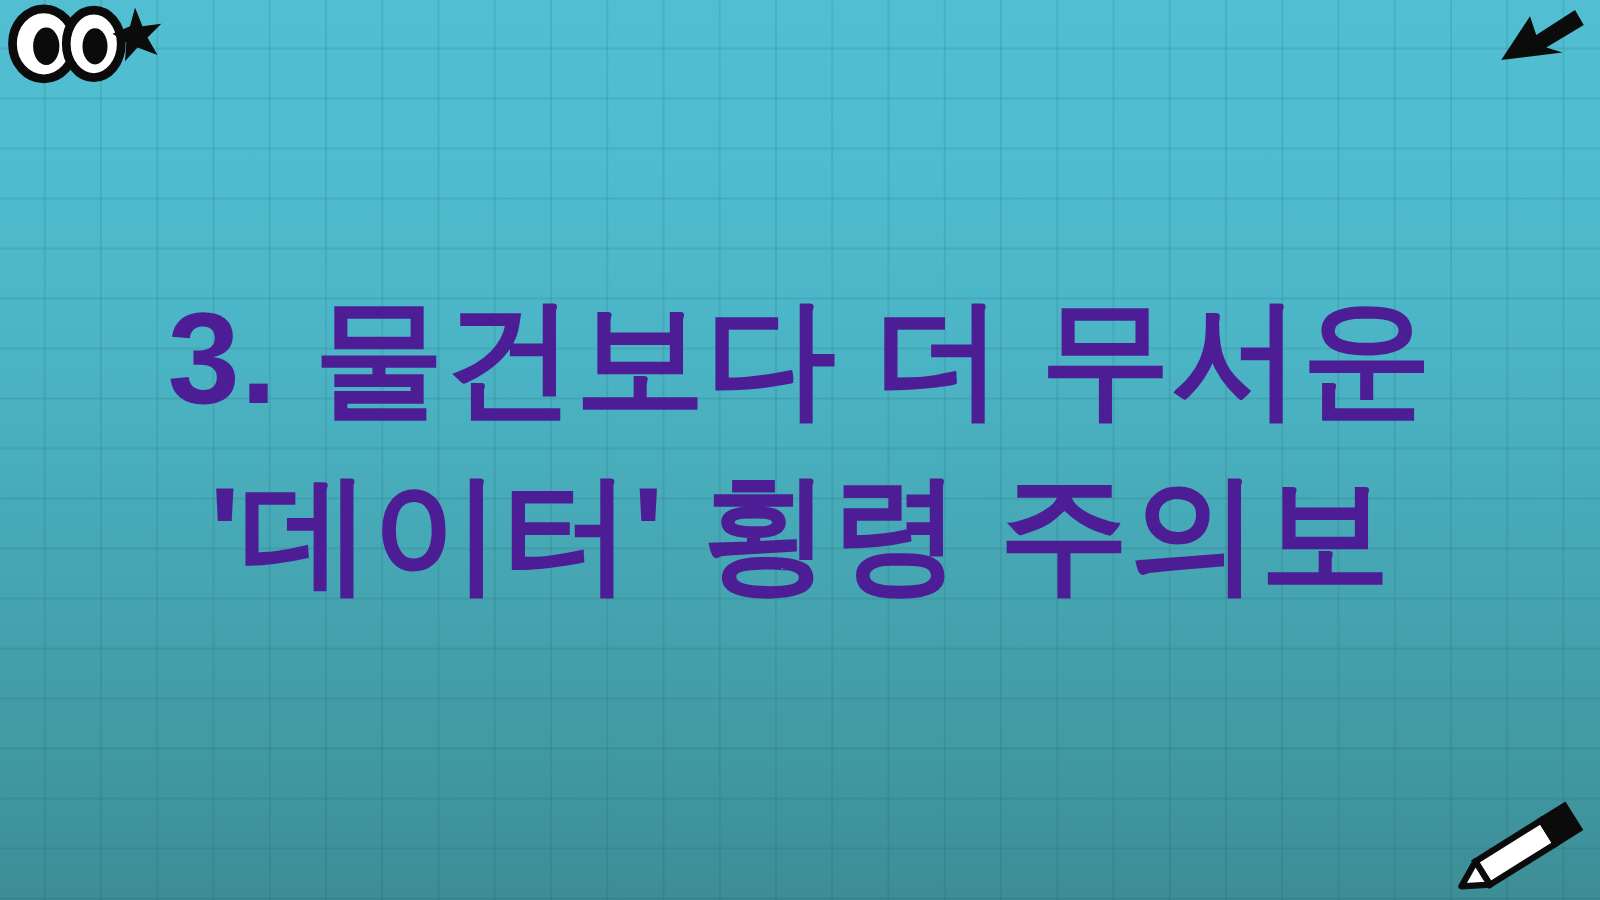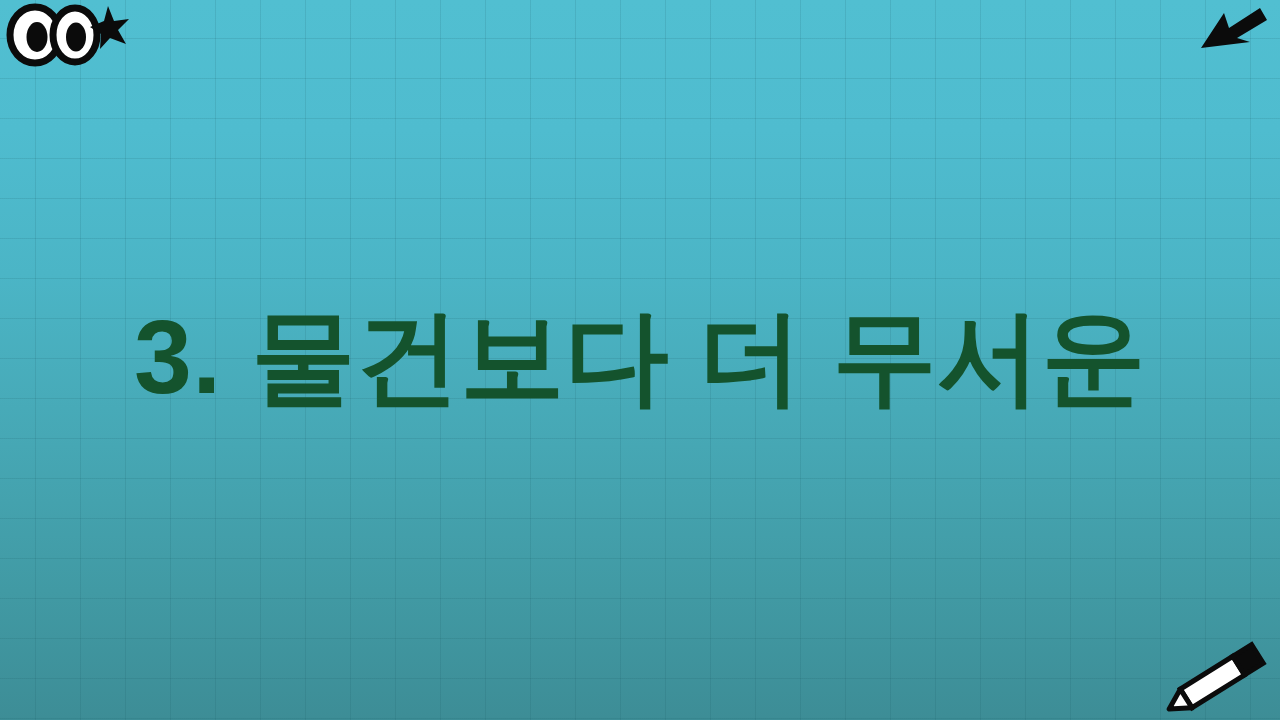--- a/index.html
+++ b/index.html
@@ -53,21 +53,21 @@
     top: 212px;
     height: 290px;
     display: flex;
     flex-direction: column;
     align-items: center;
     justify-content: center;
     padding: 0 60px;
     box-sizing: border-box;
   }
   .title-line {
-    color: #14532d;
+    color: #4c1d95;
     font-family: "Liberation Sans", "DejaVu Sans", sans-serif;
     font-weight: 700;
     font-size: 104px;
     line-height: 140px;
     letter-spacing: 0.5px;
     white-space: nowrap;
     text-align: right;
   }
 
   
@@ -128,15 +128,16 @@
       <g transform="rotate(-32 59 40)">
         <rect x="22" y="30" width="62" height="22" fill="#ffffff" stroke="#0b0b0b" stroke-width="5"></rect>
         <path d="M22 30 L2 41 L22 52 Z" fill="#ffffff" stroke="#0b0b0b" stroke-width="5" stroke-linejoin="round"></path>
         <rect x="84" y="30" width="22" height="22" fill="#0b0b0b" stroke="#0b0b0b" stroke-width="5"></rect>
       </g>
     </svg>
   </div>
 
   <div class="title-block">
     <div class="title-line">3. 물건보다 더 무서운</div>
+    <div class="title-line">'데이터' 횡령 주의보</div>
   </div>
 
 </div>
 
 </body></html>

